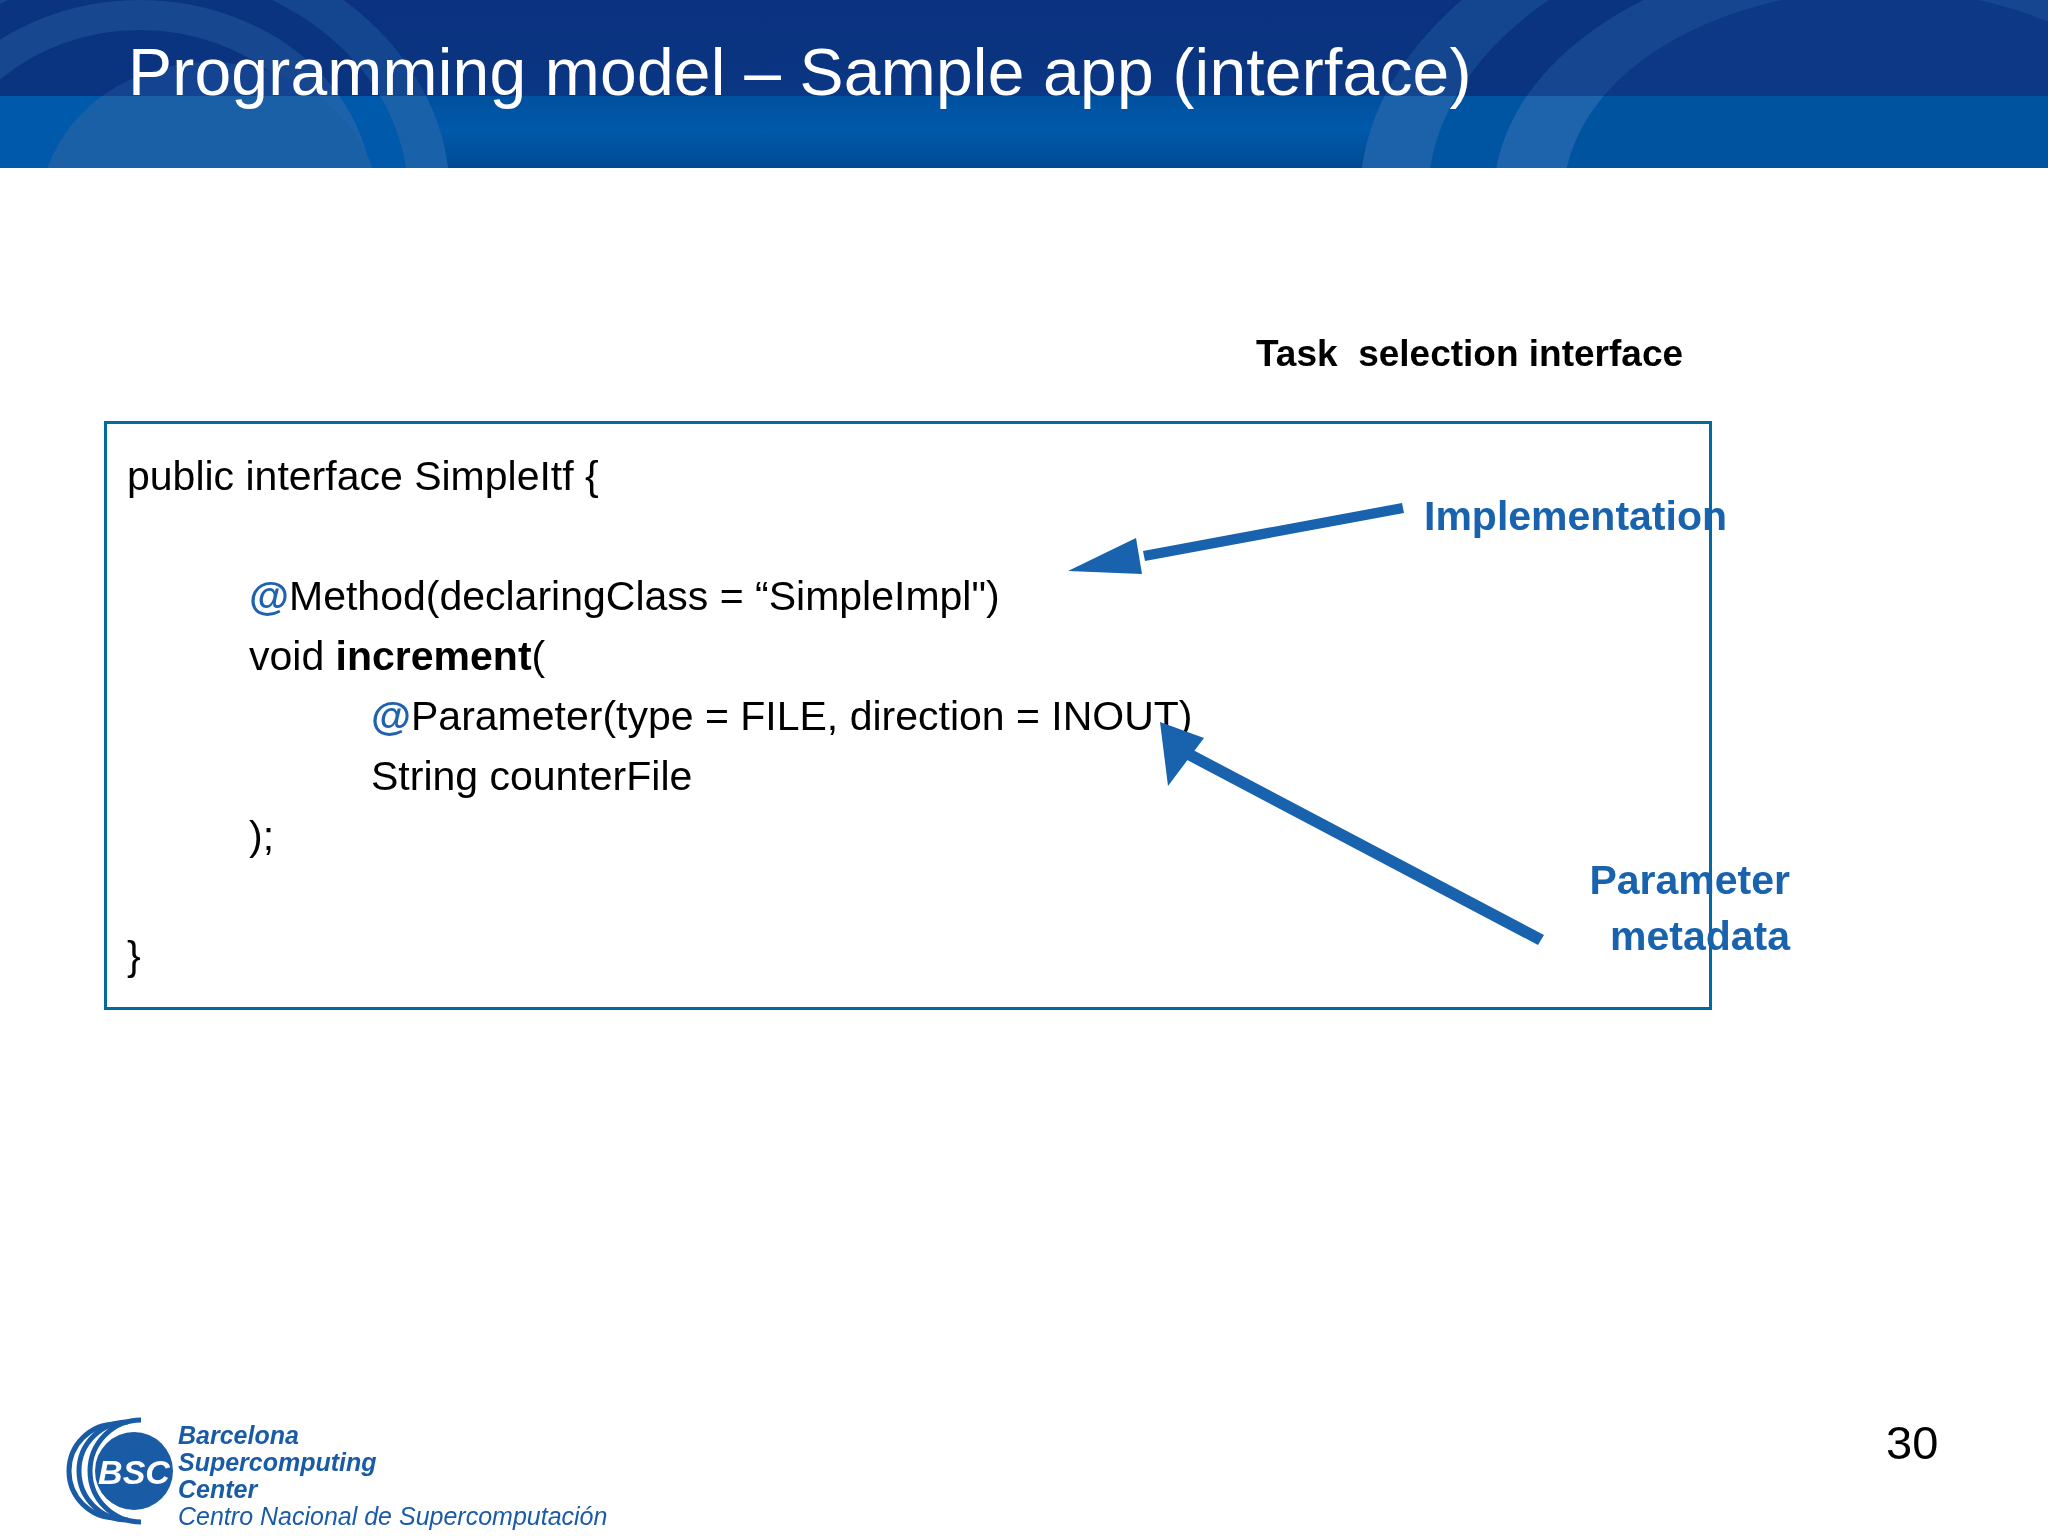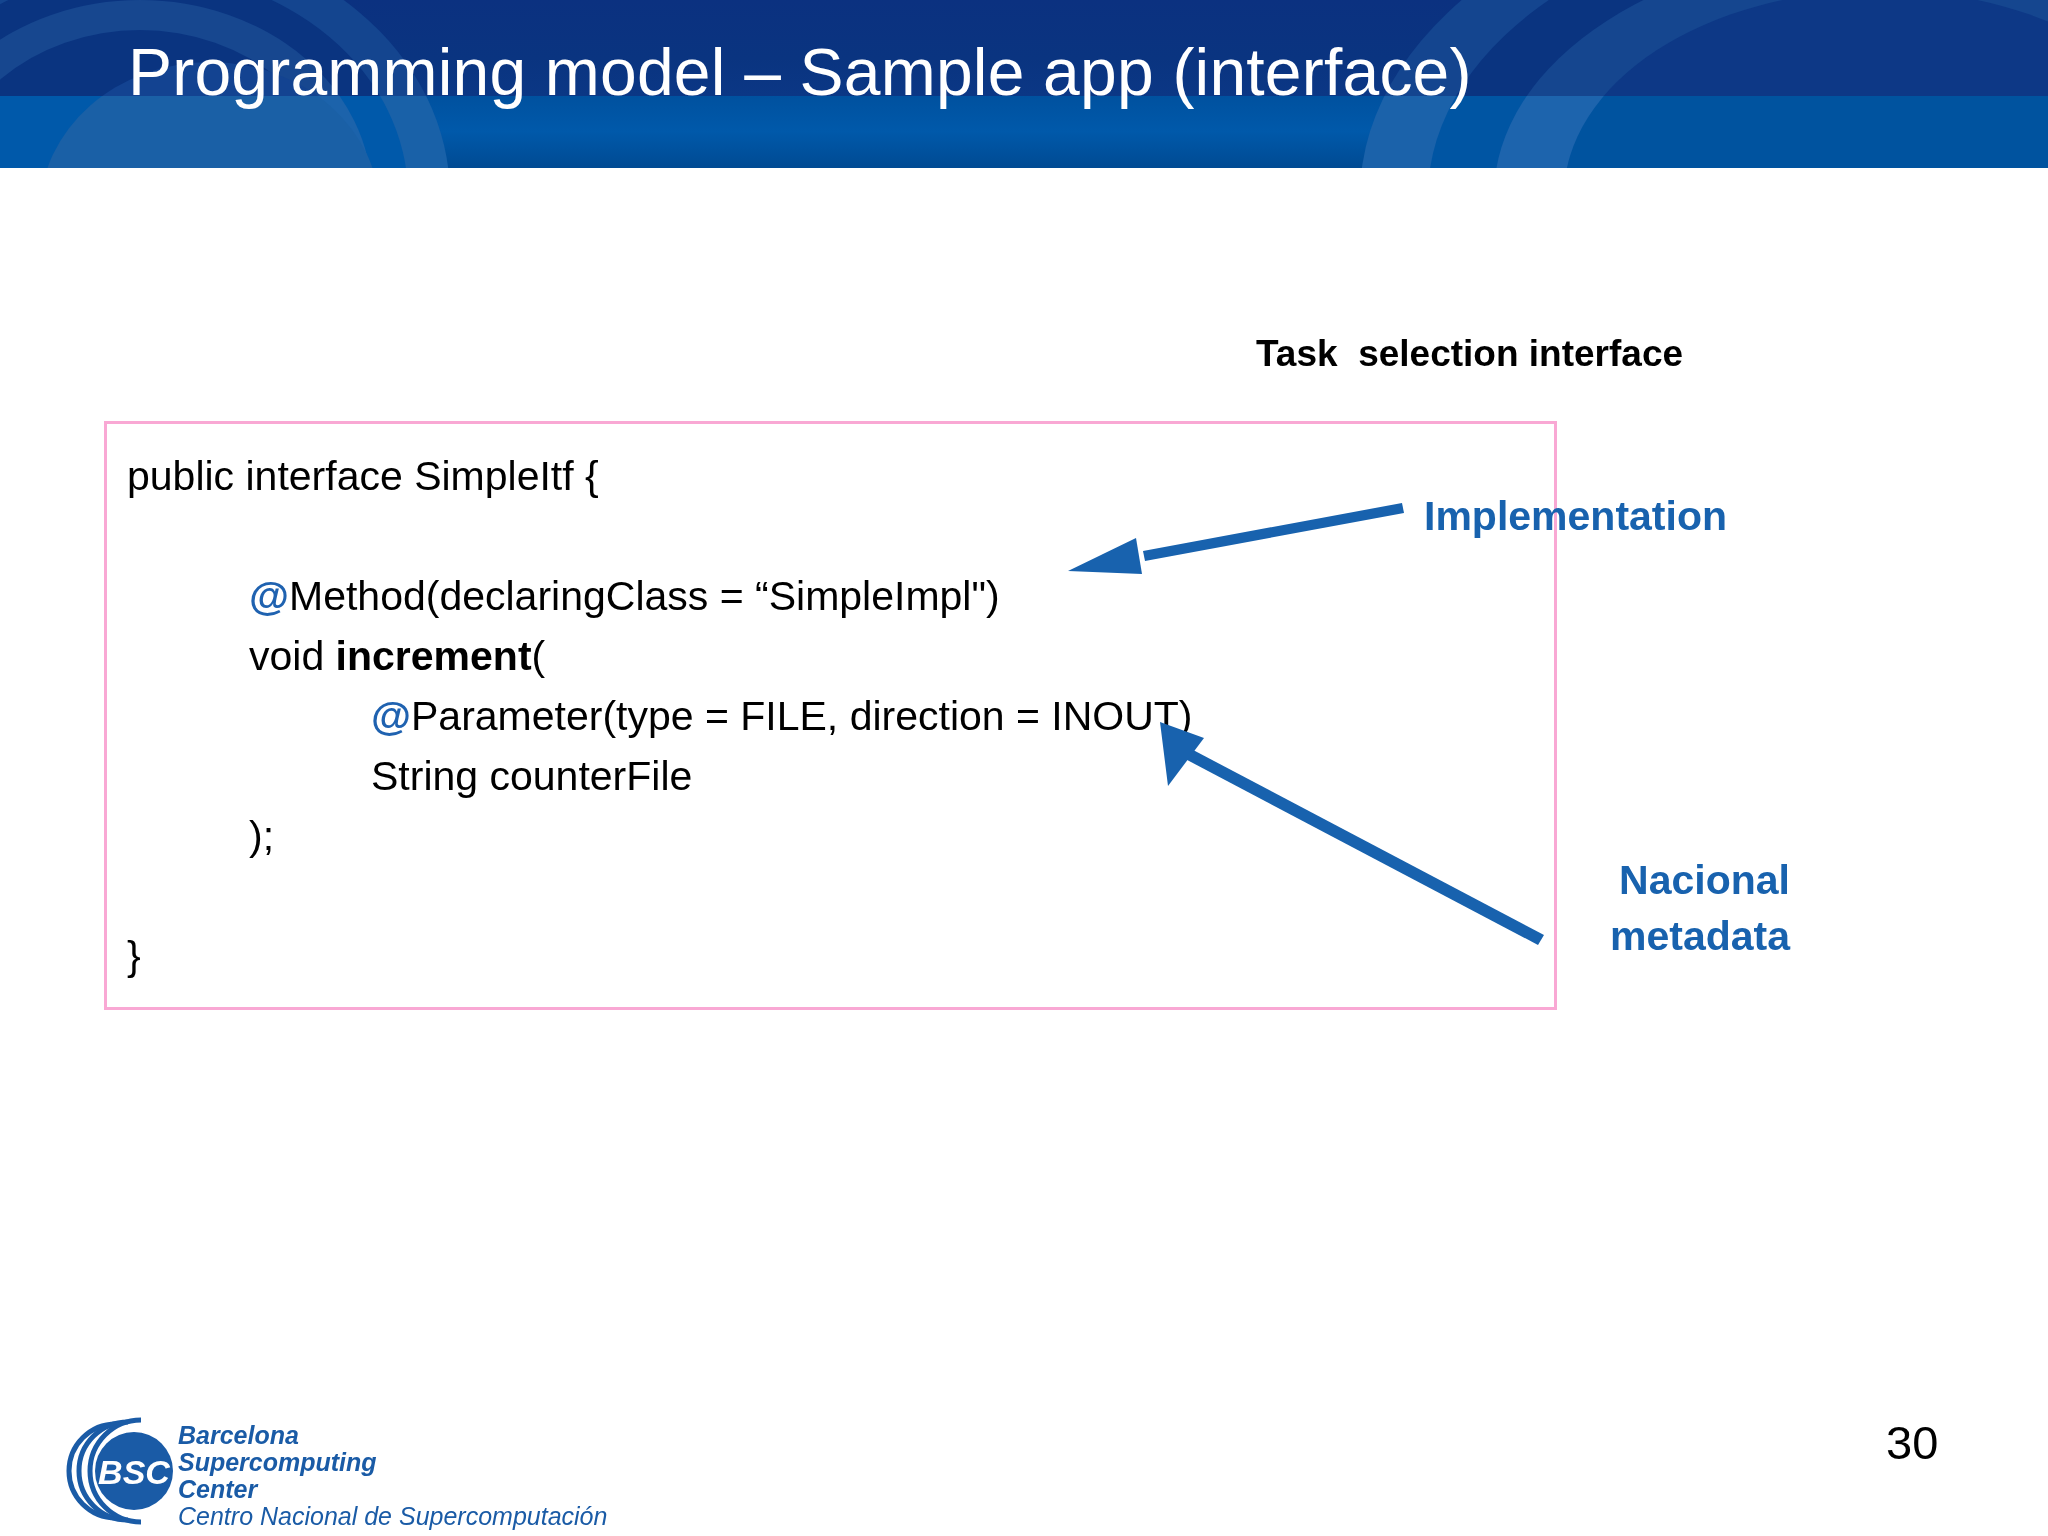--- a/index.html
+++ b/index.html
@@ -69,23 +69,23 @@
     font-weight: bold;
     color: #000000;
     white-space: pre;
   }
 
   
   #code-box {
     position: absolute;
     left: 104px;
     top: 421px;
-    width: 1453px;
+    width: 1608px;
     height: 589px;
-    border: 3px solid #f9a8d4;
+    border: 3px solid #0369a1;
     background: #ffffff;
     box-sizing: border-box;
   }
   #code-listing {
     position: absolute;
     left: 20px;
     top: 22px;
     font-size: 41px;
     color: #000000;
     line-height: 60px;
@@ -221,21 +221,21 @@
     </g>
 
     <g>
       <polygon points="1544,935 1178,742 1172,752 1538,945" fill="#1862ae"></polygon>
       <polygon points="1160,722 1168,786 1204,738" fill="#1862ae"></polygon>
     </g>
   </svg>
 
   <div class="anno-label" id="implementation-label">Implementation</div>
 
-  <div class="anno-label" id="parameter-metadata-label"><span>Nacional</span><br><span>metadata</span></div>
+  <div class="anno-label" id="parameter-metadata-label"><span>Parameter</span><br><span>metadata</span></div>
 </div>
 
 <svg id="bsc-logo" viewBox="0 0 420 110">
   <g fill="none" stroke="#1a5ba6">
     <path d="M 64 8 A 47 47 0 1 0 64 102" stroke-width="5"></path>
     <path d="M 76 6 A 49 49 0 1 0 76 104" stroke-width="5"></path>
     <path d="M 89 4 A 51 51 0 1 0 89 106" stroke-width="5"></path>
   </g>
   <circle cx="82" cy="55" r="39" fill="#1a5ba6"></circle>
   <text x="82" y="68" text-anchor="middle" font-family="'Liberation Sans', sans-serif" font-size="34" font-weight="bold" font-style="italic" fill="#ffffff">BSC</text>

